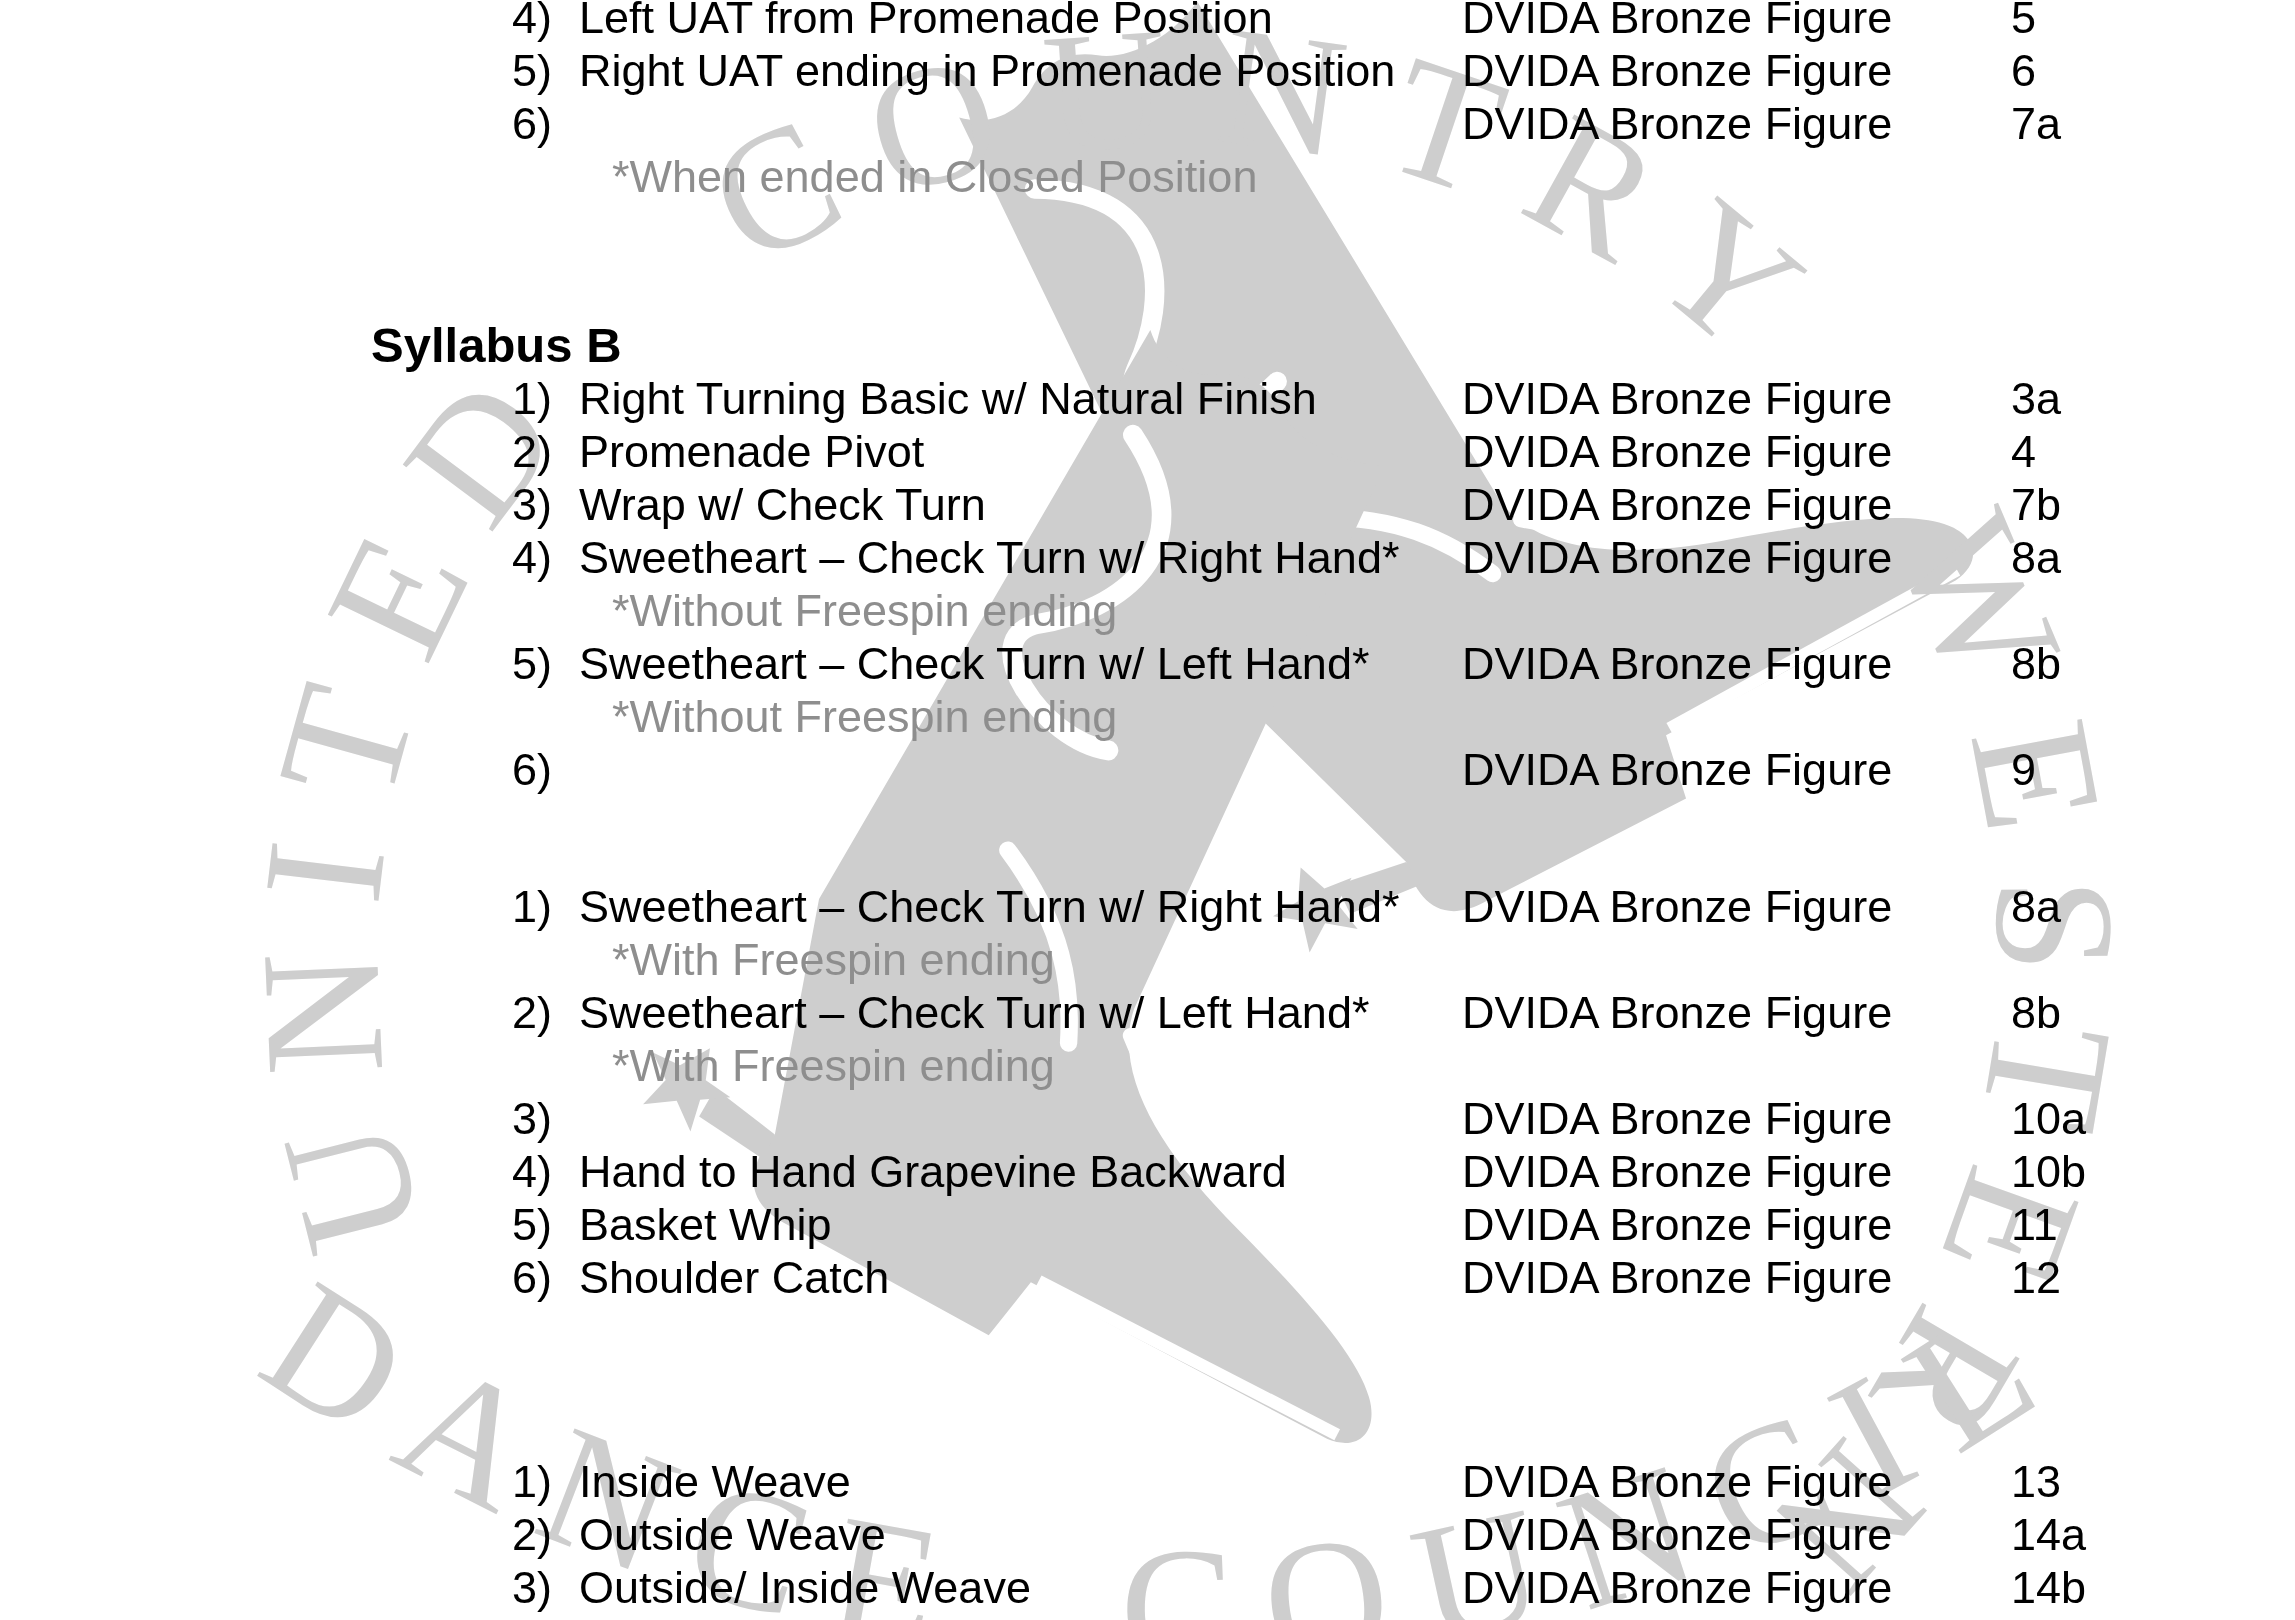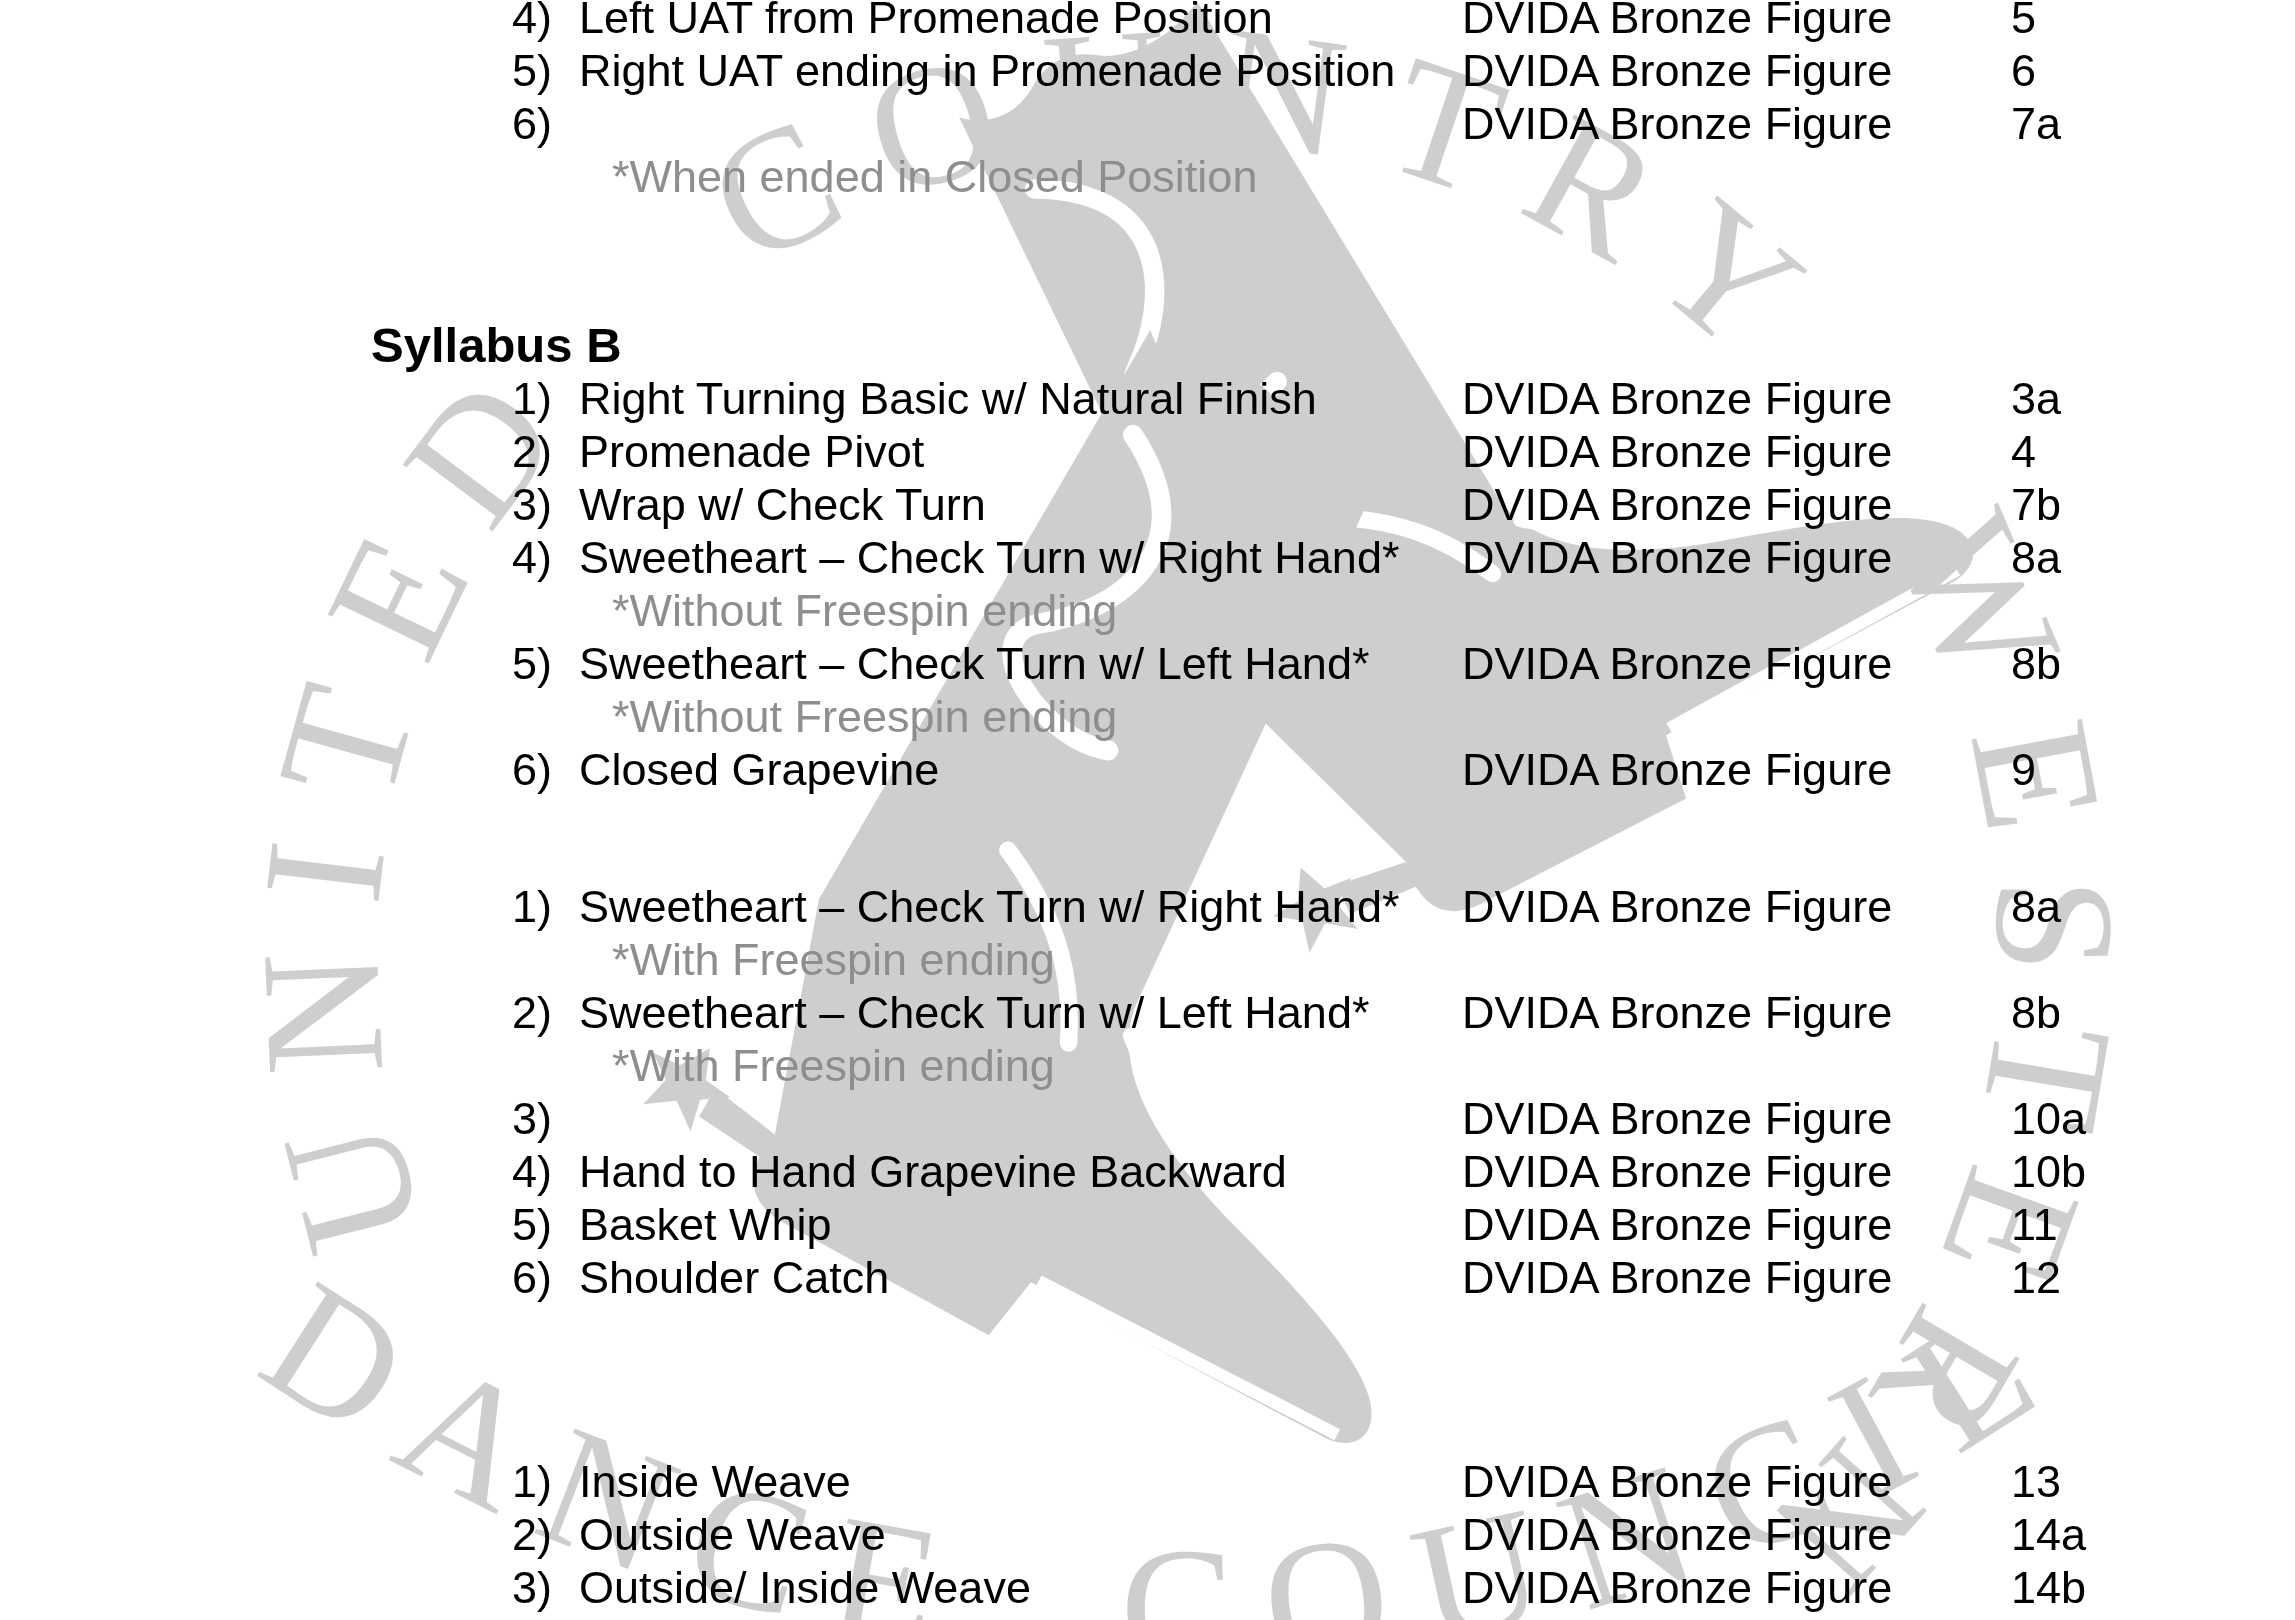--- a/index.html
+++ b/index.html
@@ -138,21 +138,20 @@
           <span class="num">5)</span>
           <span class="name">Sweetheart – Check Turn w/ Left Hand*</span>
           <span class="src">DVIDA Bronze Figure</span>
           <span class="fig">8b</span>
         </div>
         <div class="row noterow">
           <span class="note">*Without Freespin ending</span>
         </div>
         <div class="row item">
           <span class="num">6)</span>
-          <span class="name">Closed Grapevine</span>
           <span class="src">DVIDA Bronze Figure</span>
           <span class="fig">9</span>
         </div>
       </div>
       <div class="section" style="top: 880px;">
         <div class="row item">
           <span class="num">1)</span>
           <span class="name">Sweetheart – Check Turn w/ Right Hand*</span>
           <span class="src">DVIDA Bronze Figure</span>
           <span class="fig">8a</span>

